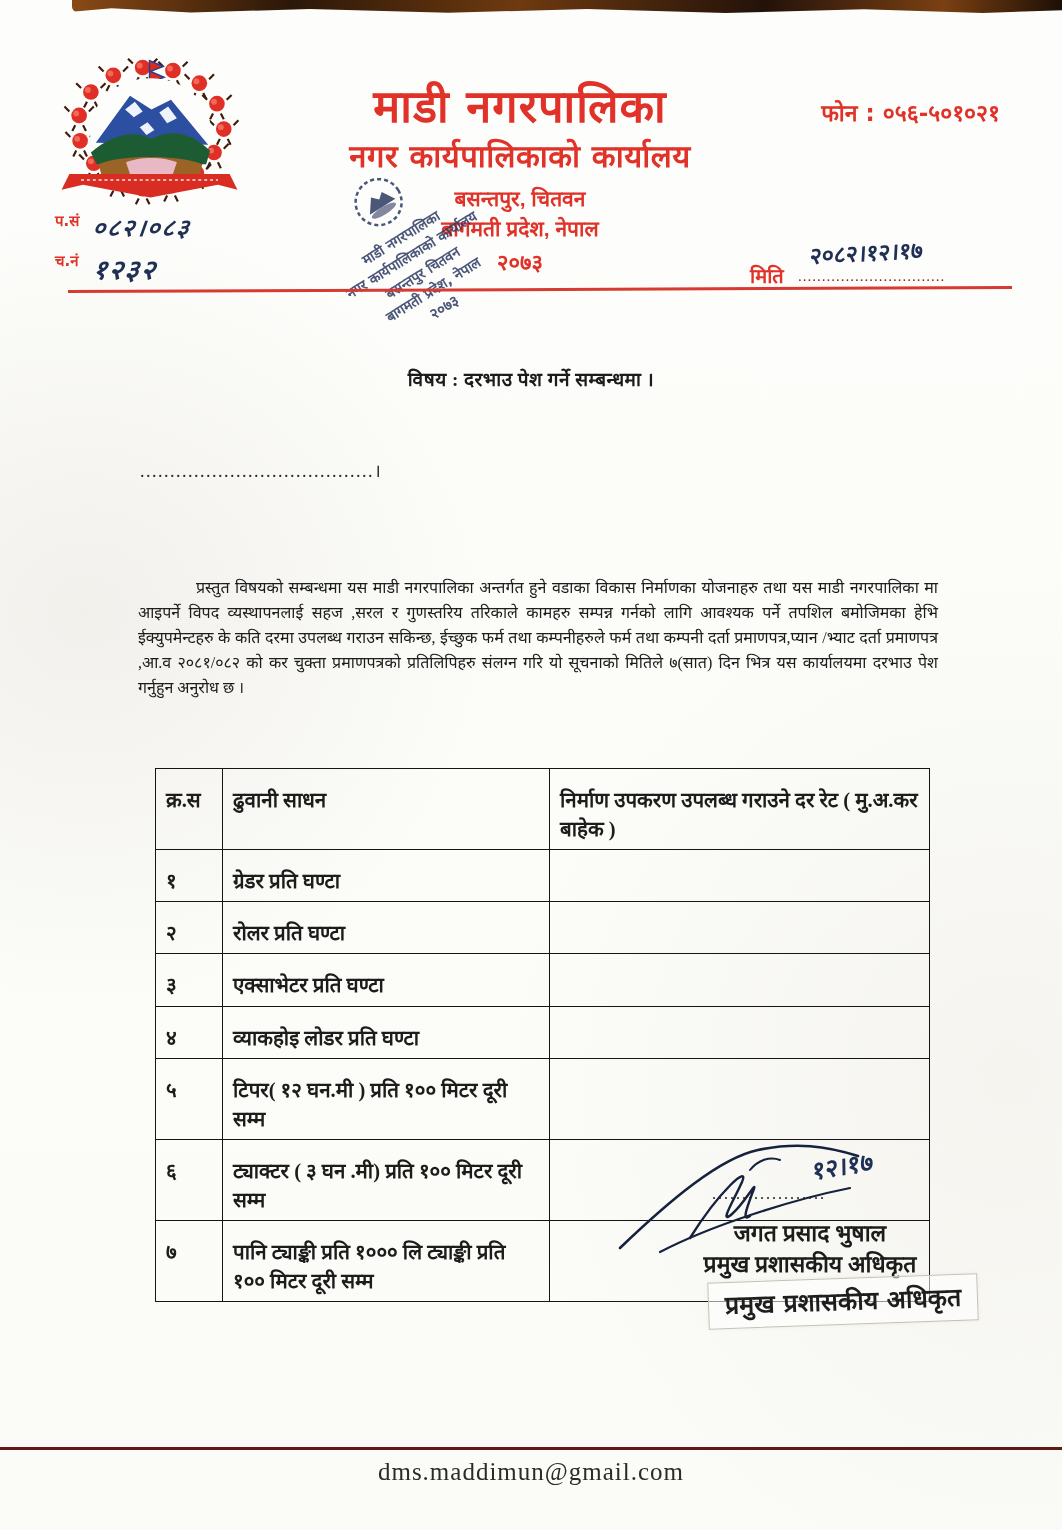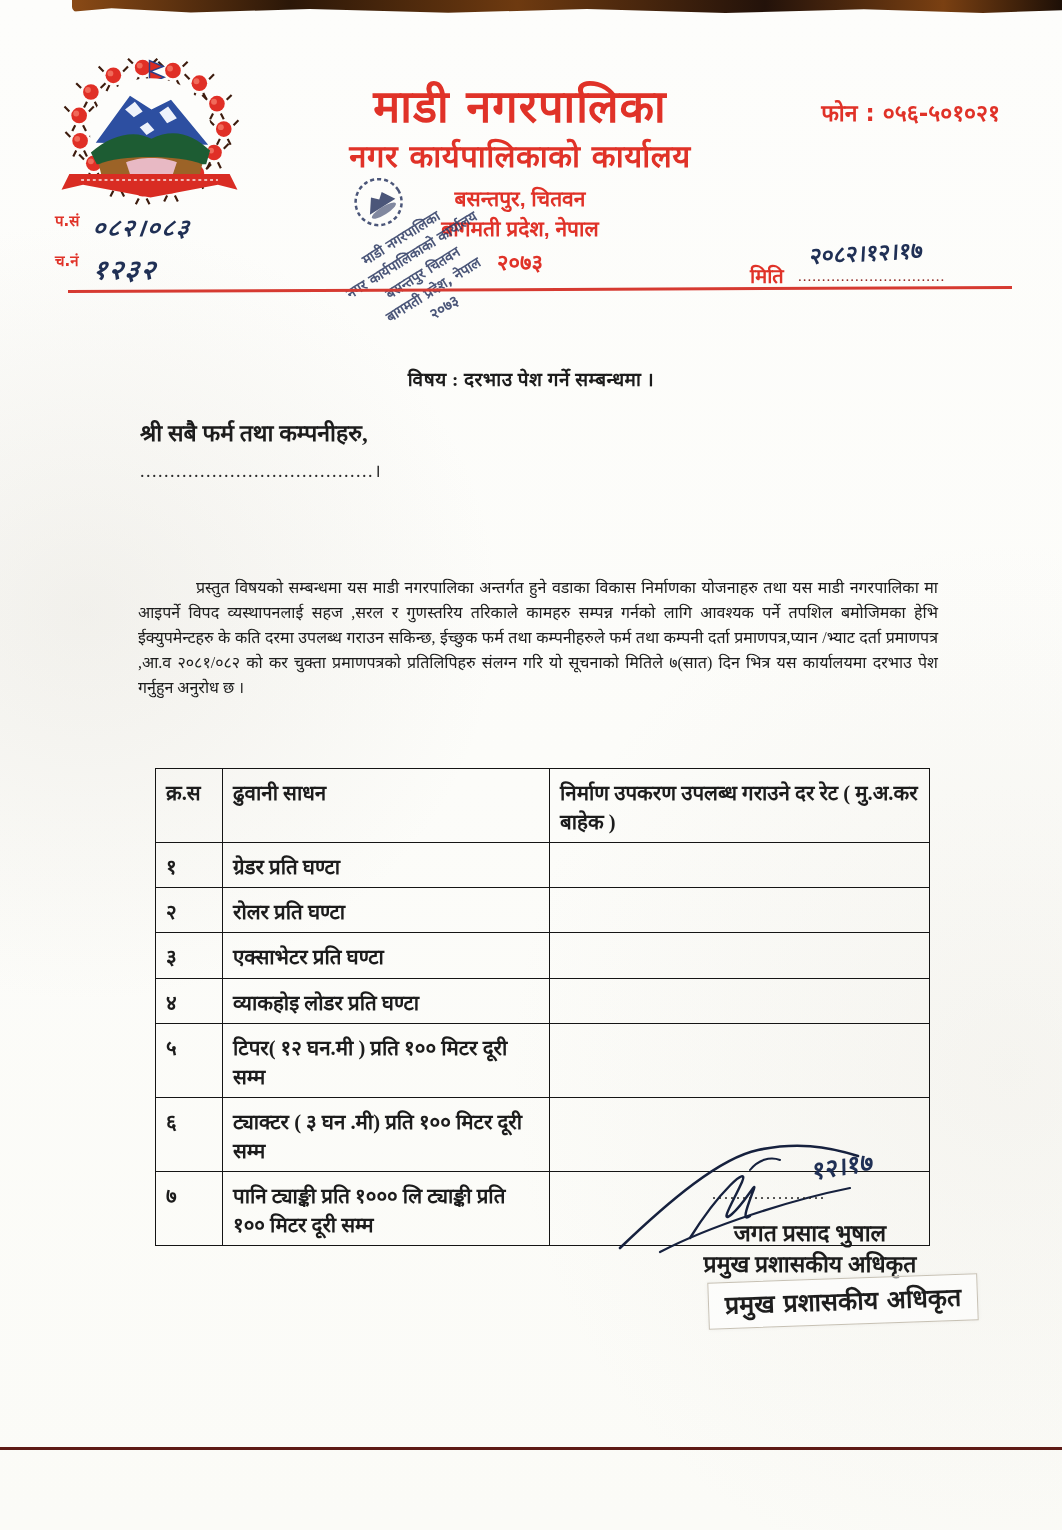--- a/index.html
+++ b/index.html
@@ -65,21 +65,21 @@
   .body-par{
     position:absolute;left:138px;top:576px;width:800px;
     font-size:16px;line-height:1.56;text-align:justify;text-indent:58px;
   }
 
   table.rates{
     position:absolute;left:155px;top:768px;width:775px;
     border-collapse:collapse;font-size:20.5px;
   }
   table.rates td,table.rates th{
-    border:1.6px solid #151515;padding:10px 10px 5px;vertical-align:top;text-align:left;
+    border:1.6px solid #151515;padding:17px 10px 5px;vertical-align:top;text-align:left;
     line-height:1.42;font-weight:600;
   }
   .col-sn{width:46px;}
   .col-item{width:306px;margin-top:35px;}
 
   .sig-block{position:absolute;left:600px;top:1130px;width:400px;height:200px;}
   .sig-svg{position:absolute;left:0;top:0;}
   .sig-dots{position:absolute;left:112px;top:55px;font-size:16px;letter-spacing:2px;color:#222;}
   .sig-scribble{position:absolute;left:212px;top:18px;font-size:25px;font-weight:bold;transform:rotate(-9deg) skewX(-8deg);}
   .sig-name{position:absolute;left:70px;top:86px;width:280px;text-align:center;font-size:23px;font-weight:600;}
@@ -177,21 +177,20 @@
   <div class="date-area">
     <span class="date-hand ink">२०८२।१२।१७</span>
     <span class="date-label">मिति</span>
     <span class="date-dots">...............................</span>
   </div>
 
   <div class="rule-red"></div>
 
   <div class="subject">विषय : दरभाउ पेश गर्ने सम्बन्धमा ।</div>
 
-  <div class="addressee">श्री सबै फर्म तथा कम्पनीहरु,</div>
   <div class="addressee-dots">.......................................।</div>
 
   <div class="body-par">प्रस्तुत विषयको सम्बन्धमा यस माडी नगरपालिका अन्तर्गत हुने वडाका विकास निर्माणका योजनाहरु तथा यस माडी नगरपालिका मा आइपर्ने विपद व्यस्थापनलाई सहज ,सरल र गुणस्तरिय तरिकाले कामहरु सम्पन्न गर्नको लागि आवश्यक पर्ने तपशिल बमोजिमका हेभि ईक्युपमेन्टहरु के कति दरमा उपलब्ध गराउन सकिन्छ, ईच्छुक फर्म तथा कम्पनीहरुले फर्म तथा कम्पनी दर्ता प्रमाणपत्र,प्यान /भ्याट दर्ता प्रमाणपत्र ,आ.व २०८१/०८२ को कर चुक्ता प्रमाणपत्रको प्रतिलिपिहरु संलग्न गरि यो सूचनाको मितिले ७(सात) दिन भित्र यस कार्यालयमा दरभाउ पेश गर्नुहुन अनुरोध छ ।</div>
 
   <table class="rates">
     <tbody>
         <tr>
       <th class="col-sn">क्र.स</th>
       <th class="col-item">ढुवानी साधन</th>
       <th>निर्माण उपकरण उपलब्ध गराउने दर रेट ( मु.अ.कर बाहेक )</th>
@@ -242,14 +241,15 @@
       <path d="M150,40 C158,30 170,26 180,30" fill="none" stroke="#16213e" stroke-width="2" stroke-linecap="round"></path>
     </svg>
     <span class="sig-dots">...................</span>
     <span class="sig-scribble ink">१२।१७</span>
     <div class="sig-name">जगत प्रसाद भुषाल</div>
     <div class="sig-title">प्रमुख प्रशासकीय अधिकृत</div>
     <div class="sig-stamp-box">प्रमुख प्रशासकीय अधिकृत</div>
   </div>
 
   <div class="footer-line"></div>
+  <div class="footer-email">dms.maddimun@gmail.com</div>
 
 </div>
 
 </body></html>

